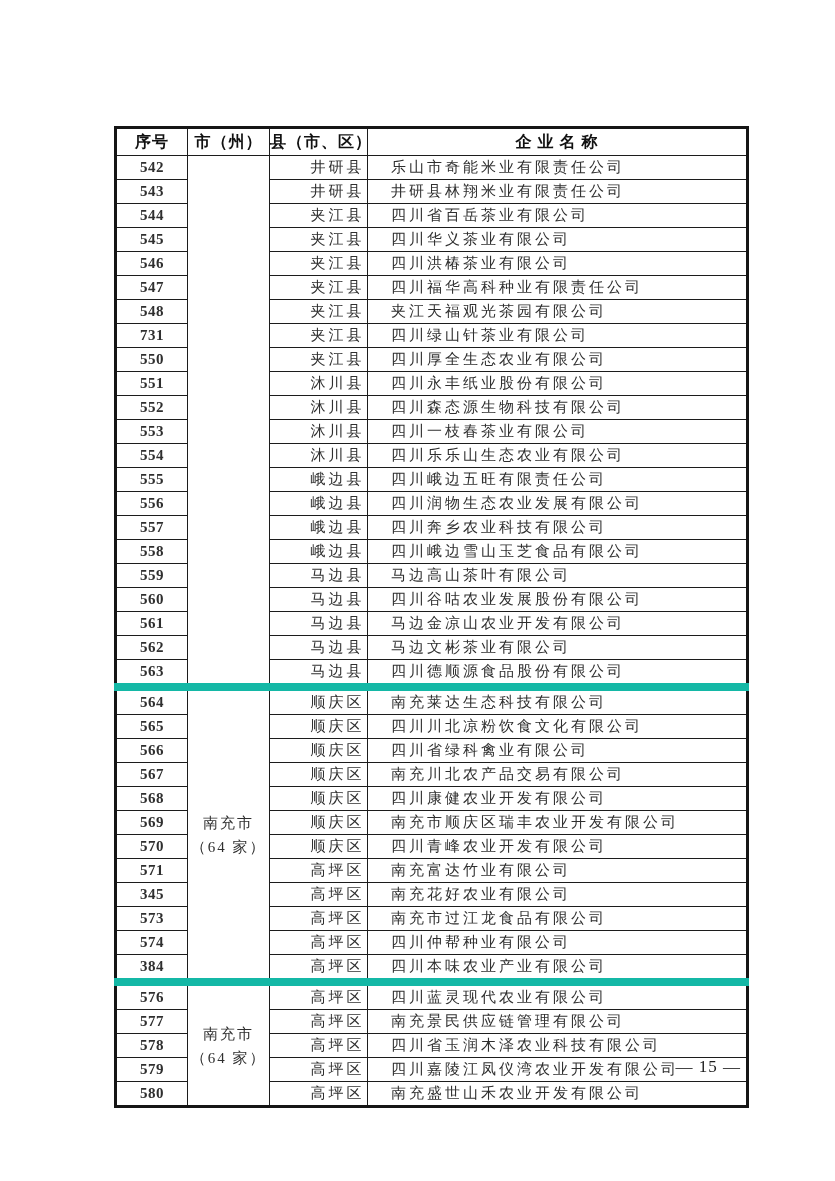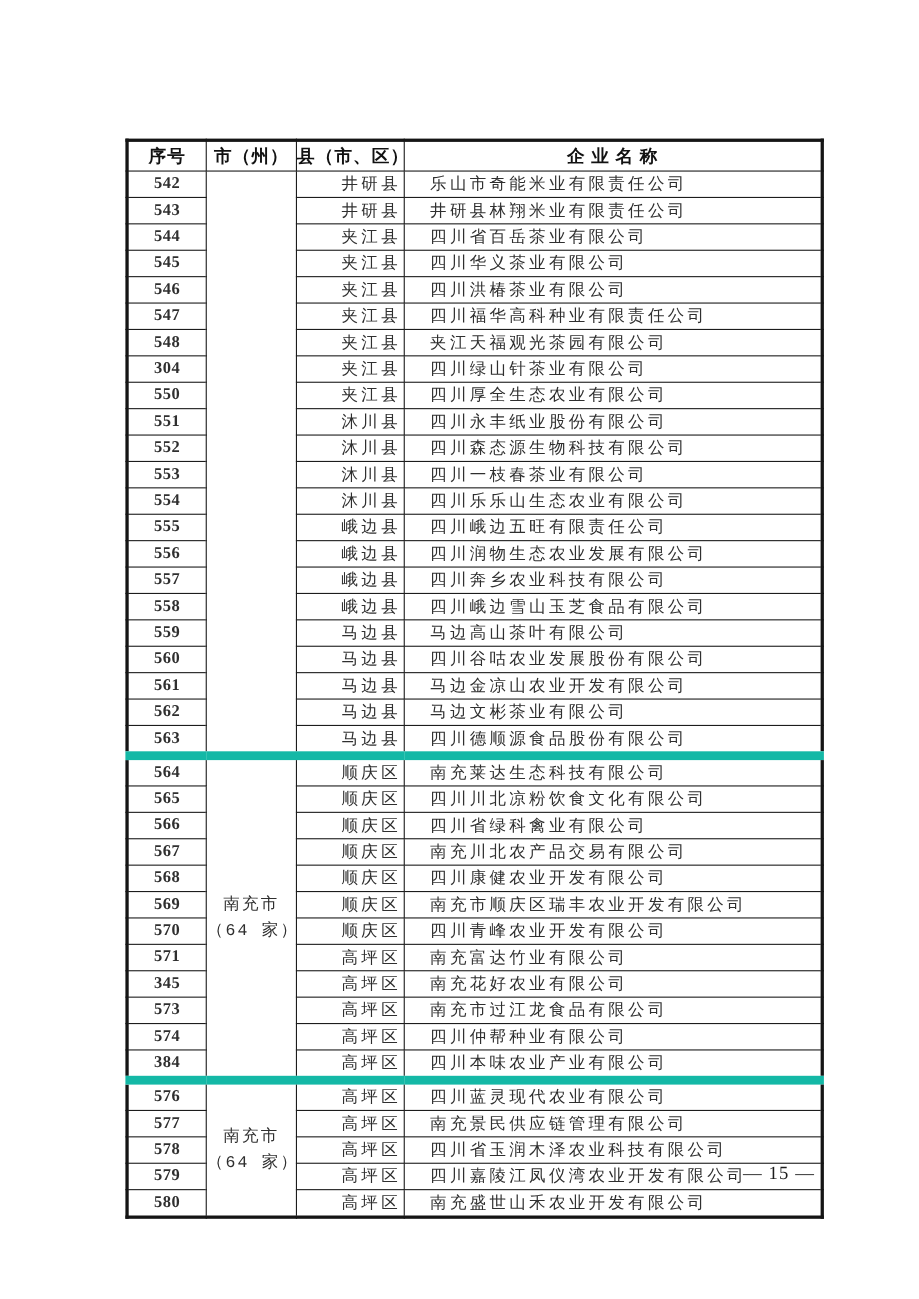--- a/index.html
+++ b/index.html
@@ -52,21 +52,20 @@
     font-size: 15px;
   }
   td.cell-city {
     text-align: center;
     vertical-align: middle;
     letter-spacing: 2px;
     color: #2f2f2f;
   }
   td.cell-city .city-line {
     line-height: 24px;
-    font-family: Liberation Mono, monospace;
   }
   td.cell-county {
     text-align: center;
     letter-spacing: 3px;
     padding-left: 38px;
   }
   td.cell-company {
     text-align: left;
     padding-left: 23px;
     letter-spacing: 3px;
@@ -136,21 +135,21 @@
           <td class="cell-no">547</td>
           <td class="cell-county">夹江县</td>
           <td class="cell-company">四川福华高科种业有限责任公司</td>
         </tr>
         <tr>
           <td class="cell-no">548</td>
           <td class="cell-county">夹江县</td>
           <td class="cell-company">夹江天福观光茶园有限公司</td>
         </tr>
         <tr>
-          <td class="cell-no">304</td>
+          <td class="cell-no">731</td>
           <td class="cell-county">夹江县</td>
           <td class="cell-company">四川绿山针茶业有限公司</td>
         </tr>
         <tr>
           <td class="cell-no">550</td>
           <td class="cell-county">夹江县</td>
           <td class="cell-company">四川厚全生态农业有限公司</td>
         </tr>
         <tr>
           <td class="cell-no">551</td>

